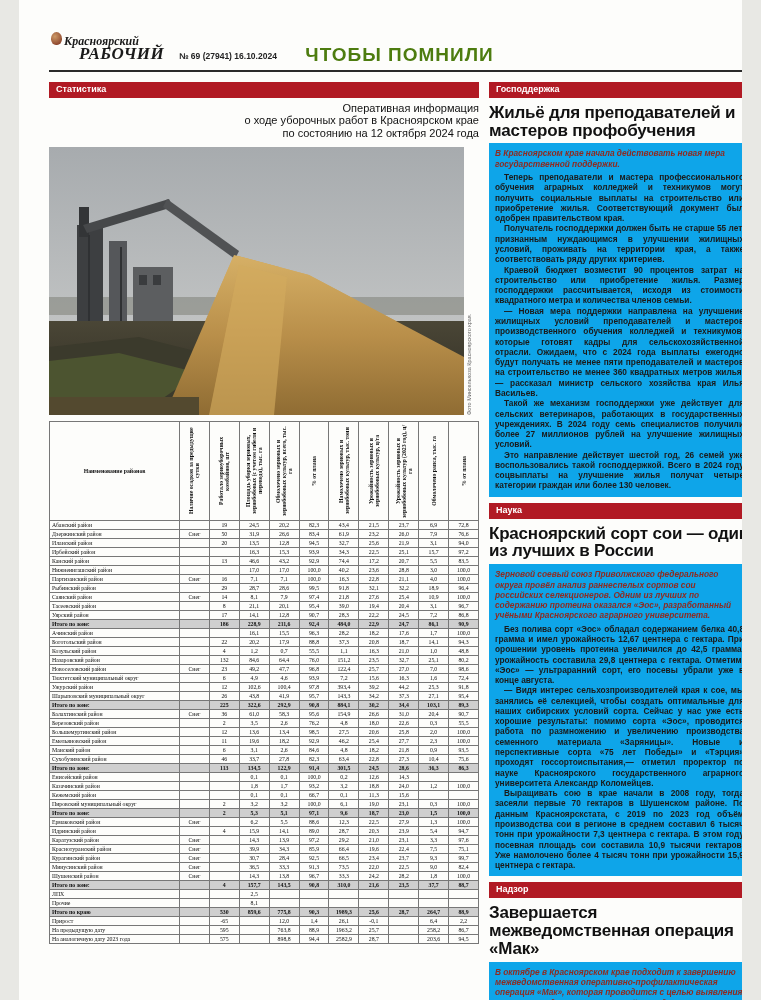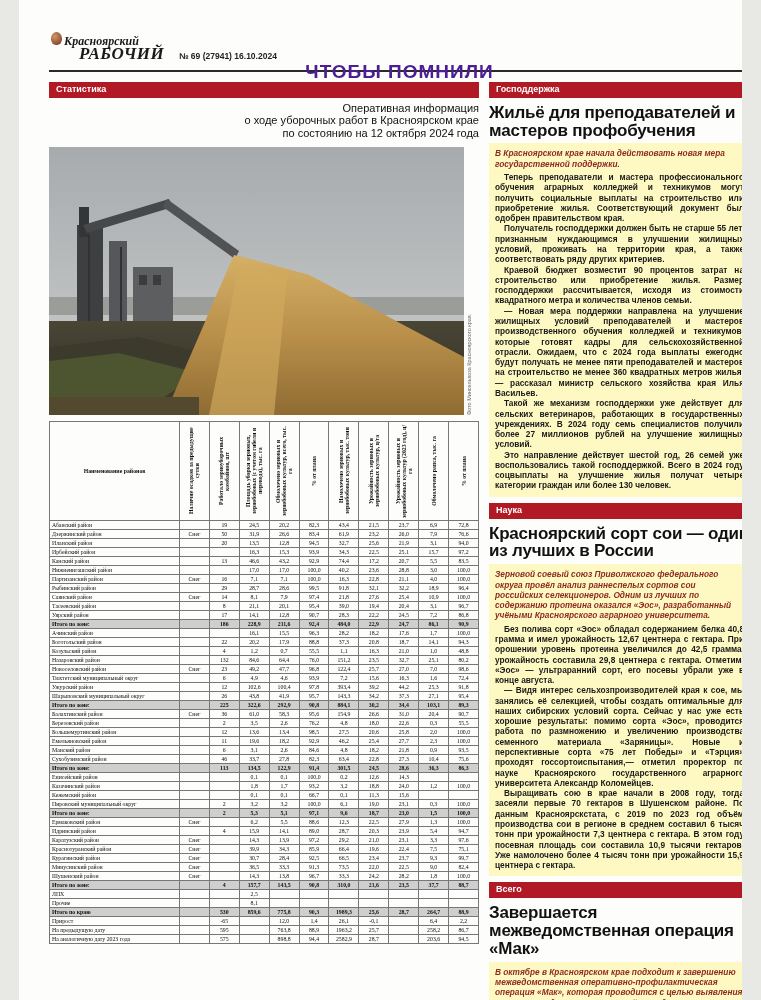--- a/index.html
+++ b/index.html
@@ -8,22 +8,22 @@
   
   .masthead{position:absolute;left:30px;top:32px;width:701px;height:38px;border-bottom:2px solid #2a2a2a;}
   .logo{position:absolute;left:2px;top:0;line-height:1;}
   .logo-emblem{display:inline-block;width:11px;height:13px;border-radius:50% 50% 45% 45%;
                background:radial-gradient(circle at 35% 35%, #c96, #7a2d1c);vertical-align:top;margin-right:2px;}
   .logo-l1{font-family:"Liberation Serif",serif;font-style:italic;font-weight:bold;font-size:12px;display:inline-block;}
   .logo-l2{font-family:"Liberation Serif",serif;font-style:italic;font-weight:bold;font-size:17px;
            letter-spacing:.5px;margin-left:28px;margin-top:-3px;}
   .issue{position:absolute;left:130px;top:19px;font-size:8.5px;font-weight:bold;color:#222;}
   .masthead-center{position:absolute;left:0;right:0;top:12px;text-align:center;
-                   font-size:19px;font-weight:bold;letter-spacing:1px;color:#4c1d95;
-                   font-stretch:condensed;margin-top:17px;}
+                   font-size:19px;font-weight:bold;letter-spacing:1px;color:#4d7c0f;
+                   font-stretch:condensed;}
   .page-num{position:absolute;right:-2px;top:-4px;font-family:"Liberation Serif",serif;
             font-weight:bold;font-size:19px;color:#b11a24;}
   
   .banner{background:#b11a24;color:#fff;font-weight:bold;font-size:9px;padding:2px 7px 3px;line-height:1.2;}
   
   .col-left{position:absolute;left:30px;top:82px;width:430px;}
   .headline-main{margin-top:4px;text-align:right;font-weight:normal;font-size:11px;line-height:1.15;color:#111;}
   .photo-wrap{position:relative;margin-top:7px;width:428px;height:268px;}
   .photo{position:absolute;left:0;top:0;width:415px;height:268px;display:block;}
   .photo-caption{position:absolute;right:0px;top:0;height:268px;width:11px;
@@ -39,21 +39,21 @@
              max-height:94px;line-height:1.05;white-space:normal;font-weight:bold;}
   table.stat td.name{text-align:left;padding-left:2px;}
   table.stat tr.total{background:#cfcfcf;font-weight:bold;}
   col.c-name{width:126px;}
   col.c-sm{width:29px;}
   
   .col-right{position:absolute;left:470px;top:82px;width:261px;}
   .article{margin-bottom:6px;}
   .article h2{margin:6px 0 4px;font-size:17px;line-height:1.05;font-weight:bold;color:#111;
               letter-spacing:-0.2px;}
-  .panel{background:#fef9c3;padding:5px 6px 6px;}
+  .panel{background:#0ea5e9;padding:5px 6px 6px;}
   .lede{font-weight:bold;font-style:italic;color:#8e2b21;font-size:8.3px;line-height:1.24;margin:0 0 3px;}
   .para{margin:0;font-size:8.3px;line-height:1.24;text-align:justify;text-indent:9px;font-weight:bold;}
 </style>
 </head>
 <body>
 
 <div class="page">
 
   <div class="masthead">
     <div class="logo">
@@ -813,21 +813,21 @@
         <p class="lede">Зерновой соевый союз Приволжского федерального округа провёл анализ раннеспелых сортов сои российских селекционеров. Одним из лучших по содержанию протеина оказался «Эос», разработанный учёными Красноярского аграрного университета.</p>
         <div>
             <p class="para">Без полива сорт «Эос» обладал содержанием белка 40,8 грамма и имел урожайность 12,67 центнера с гектара. При орошении уровень протеина увеличился до 42,5 грамма, урожайность составила 29,8 центнера с гектара. Отметим, «Эос» — ультраранний сорт, его посевы убрали уже в конце августа.</p>
             <p class="para">— Видя интерес сельхозпроизводителей края к сое, мы занялись её селекцией, чтобы создать оптимальные для наших сибирских условий сорта. Сейчас у нас уже есть хорошие результаты: помимо сорта «Эос», проводится работа по размножению и увеличению производства семенного материала «Заряницы». Новые и перспективные сорта «75 лет Победы» и «Тэрция» проходят госсортоиспытания,— отметил проректор по науке Красноярского государственного аграрного университета Александр Коломейцев.</p>
             <p class="para">Выращивать сою в крае начали в 2008 году, тогда засеяли первые 70 гектаров в Шушенском районе. По данным Красноярскстата, с 2019 по 2023 год объём производства сои в регионе в среднем составил 6 тысяч тонн при урожайности 7,3 центнера с гектара. В этом году посевная площадь сои составила 10,9 тысячи гектаров. Уже намолочено более 4 тысяч тонн при урожайности 15,9 центнера с гектара.</p>
           </div>
       </div>
     </div>
 
     <div class="article">
-      <div class="banner">Всего</div>
+      <div class="banner">Надзор</div>
       <h2>Завершается межведомственная операция «Мак»</h2>
       <div class="panel">
         <p class="lede">В октябре в Красноярском крае подходит к завершению межведомственная оперативно-профилактическая операция «Мак», которая проводится с целью выявления наркотикосодержащих растений и предотвращения их оборота.</p>
         <div>
             <p class="para">В текущем году специалисты территориального управления Россельхознадзора в ходе обследования сельскохозяйственных земель выявили на общей площади 1,9 тысячи гектаров очаги произрастания сорной конопли, являющейся наркотикосодержащим растением.</p>
           </div>
       </div>
     </div>
 
   </div>

